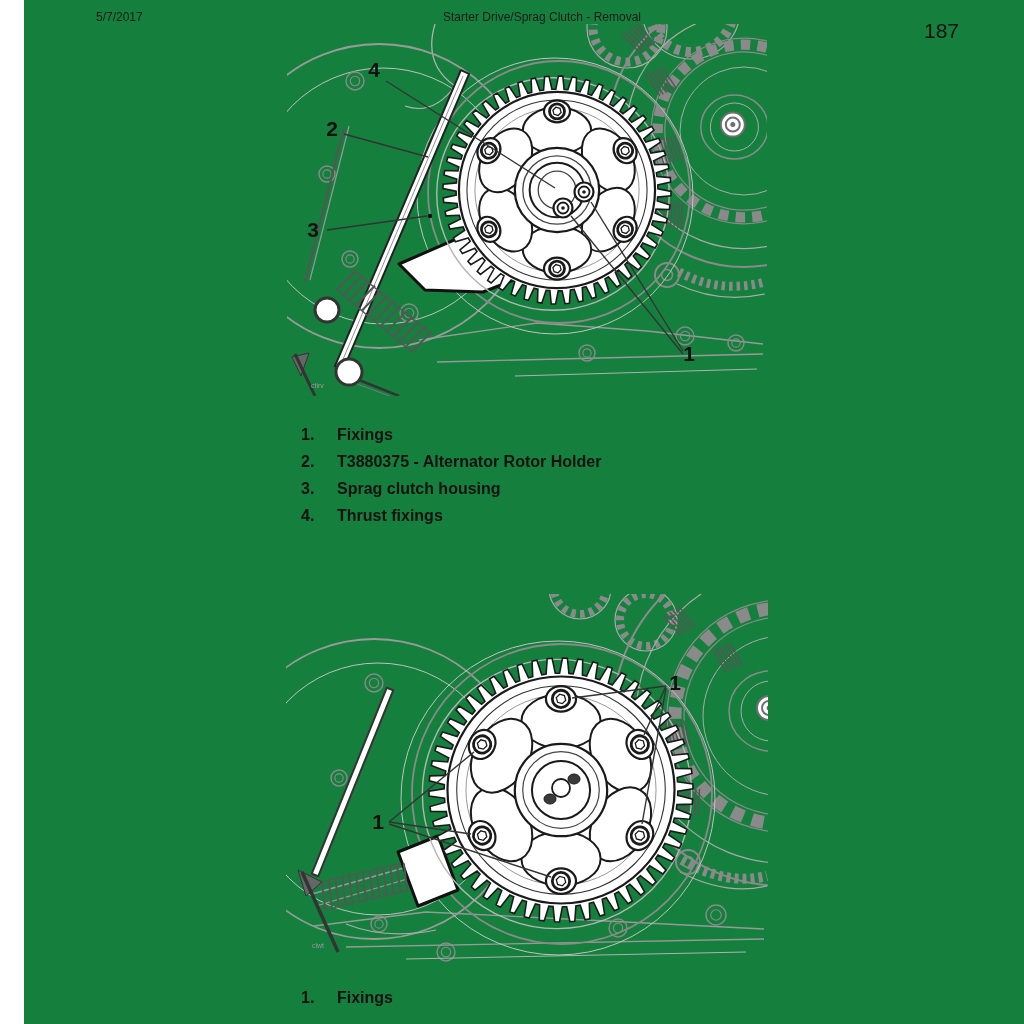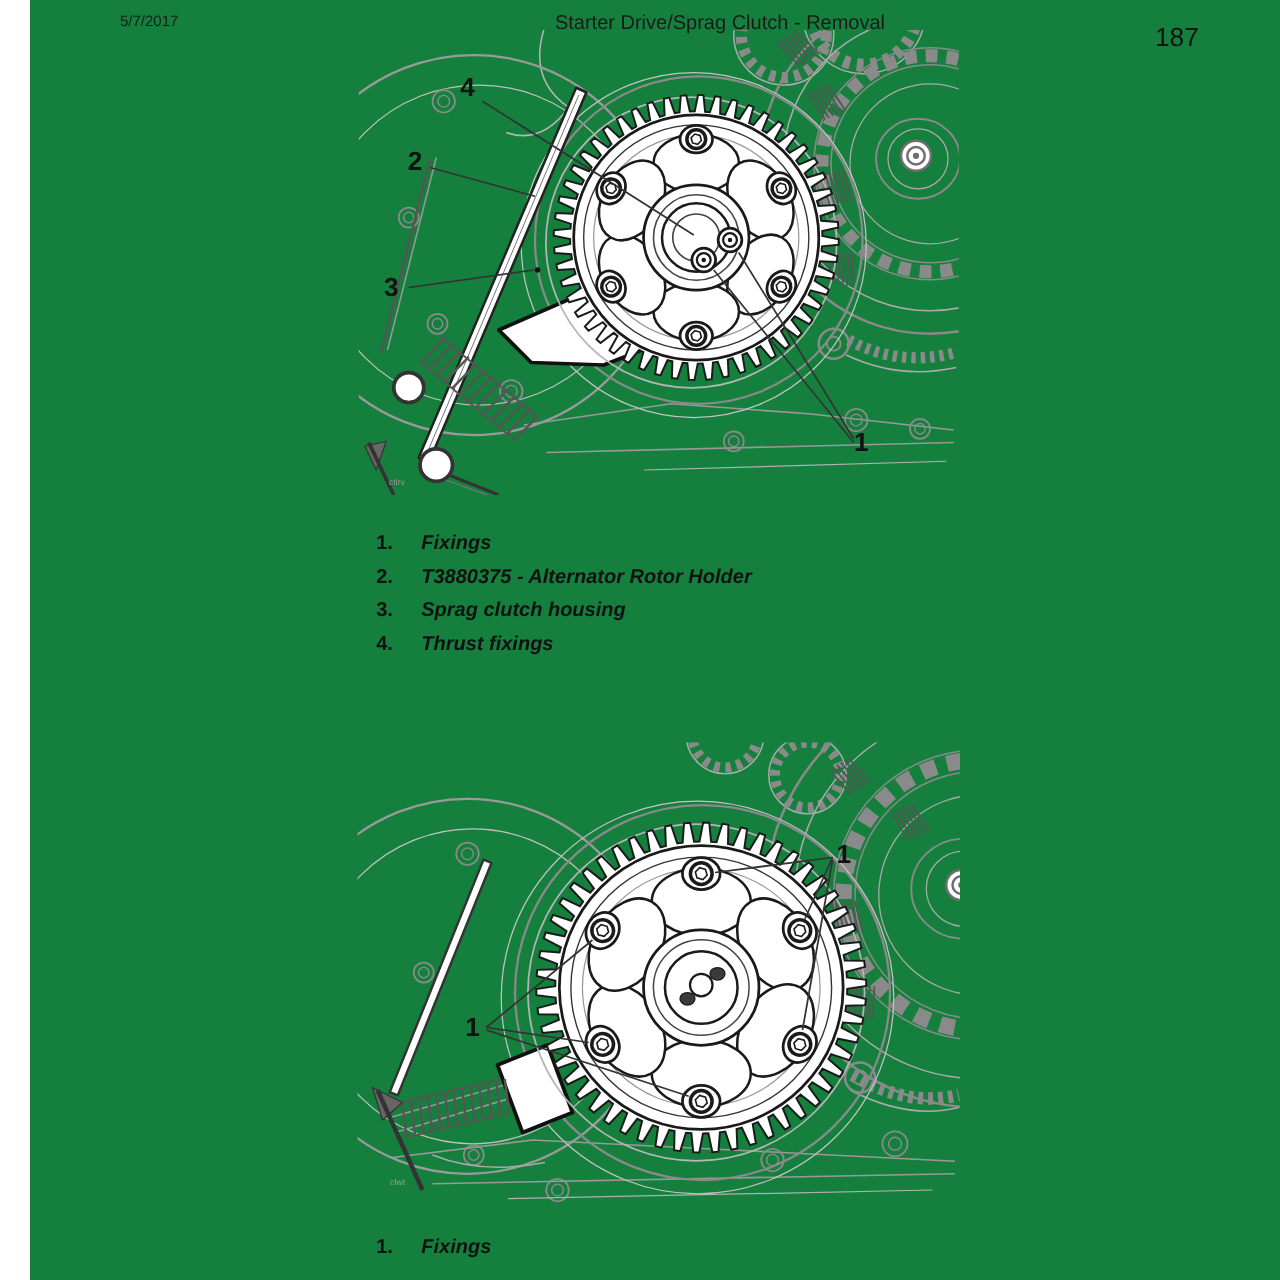--- a/index.html
+++ b/index.html
@@ -1,26 +1,26 @@
 <!DOCTYPE html>
 <html><head>
 <meta charset="utf-8">
 <style>
   html,body{margin:0;padding:0;background:#fff;}
   .page{position:relative;width:1024px;height:1024px;background:#15803d;
         font-family:"Liberation Sans",sans-serif;overflow:hidden;margin-left:24px;}
   .hdr-date{position:absolute;left:72px;top:10px;font-size:12px;color:#1a1a1a;}
-  .hdr-title{position:absolute;left:552px;top:10px;transform:translateX(-50%);
-             font-size:16px;color:#1a1a1a;white-space:nowrap;}
+  .hdr-title{position:absolute;left:518px;top:10px;transform:translateX(-50%);
+             font-size:12px;color:#1a1a1a;white-space:nowrap;}
   .hdr-page{position:absolute;left:900px;top:19px;font-size:21px;color:#111;}
   .fig{position:absolute;}
   .legend{position:absolute;color:#111;font-weight:bold;font-size:16px;}
   .lrow{display:flex;line-height:27px;}
   .lnum{width:36px;}
-  .llab{white-space:nowrap;font-style:italic;}
+  .llab{white-space:nowrap;}
   .step{position:absolute;left:127px;top:551px;font-size:15.5px;color:#111;white-space:nowrap;}
 </style>
 </head>
 <body>
 
 <div class="page">
 
   <span class="hdr-date">5/7/2017</span>
   <span class="hdr-title">Starter Drive/Sprag Clutch - Removal</span>
   <span class="hdr-page">187</span>

